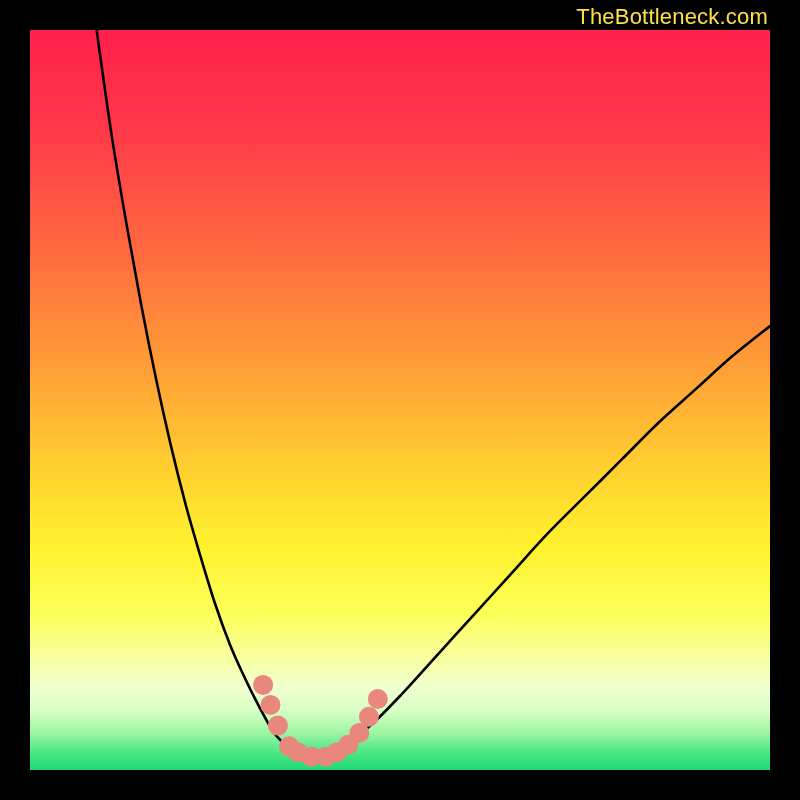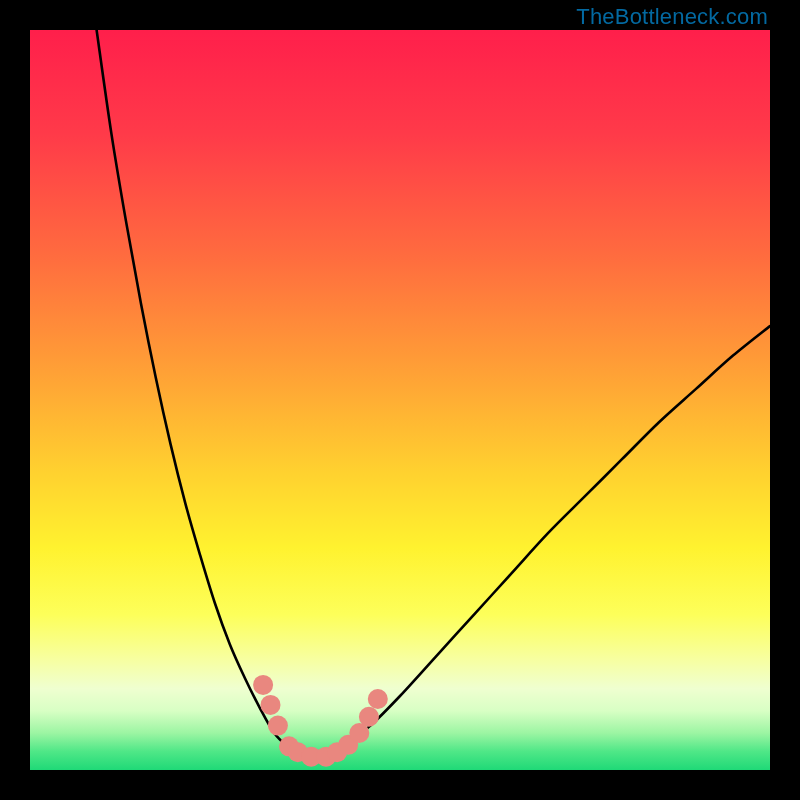--- a/index.html
+++ b/index.html
@@ -34,21 +34,21 @@
   .curve-layer {
     position: absolute;
     left: 0; top: 0;
     width: 100%;
     height: 100%;
   }
   .watermark {
     position: absolute;
     top: 4px;
     right: 32px;
-    color: #0369a1;
+    color: #fde047;
     font-size: 22px;
     font-weight: 500;
     letter-spacing: 0.2px;
     text-align: center;
   }
 </style>
 </head>
 <body>
 
 <div class="frame">

